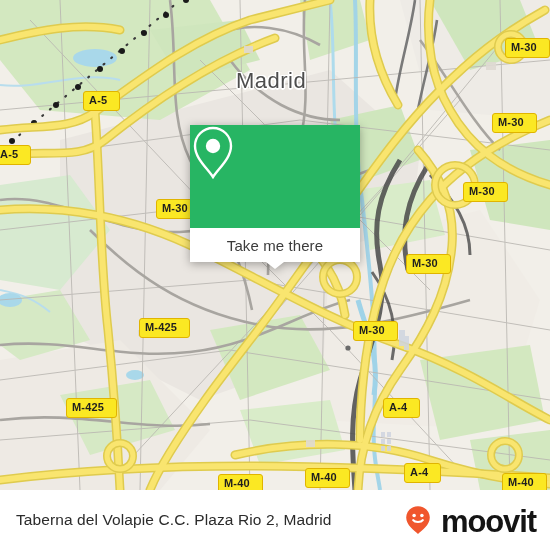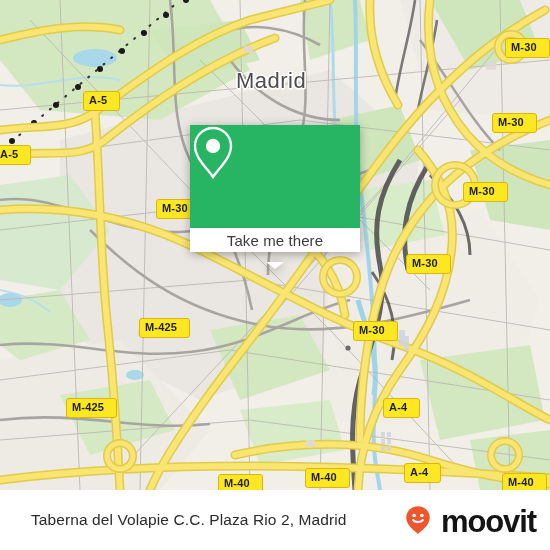--- a/index.html
+++ b/index.html
@@ -49,21 +49,21 @@
   .popup{
     position:absolute;left:190px;top:125px;width:170px;
     filter:drop-shadow(0 2px 5px rgba(0,0,0,.32));
   }
   .popup-green{
     width:170px;height:103px;background:#27b563;
     display:flex;align-items:center;justify-content:center;
   }
   .popup-pin{width:46px;height:56px;display:block;}
   .popup-foot{
-    width:170px;height:24px;background:#ffffff;
+    width:170px;height:34px;background:#ffffff;
     display:flex;align-items:center;justify-content:center;
     position:relative;
   }
   .popup-foot-label{
     font-size:15px;color:#3b3b3b;font-weight:400;letter-spacing:.1px;
   }
   .popup-tail{
     position:absolute;left:50%;top:34px;transform:translateX(-50%);
     width:0;height:0;
     border-left:9px solid transparent;
@@ -82,21 +82,21 @@
   }
 
   
   .footer{
     position:absolute;left:0;top:490px;width:550px;height:60px;
     background:#ffffff;overflow:hidden;
   }
   .footer-inner{
     position:relative;width:550px;height:60px;
     display:flex;align-items:center;justify-content:space-between;
-    box-sizing:border-box;padding:0 14px 0 31px;
+    box-sizing:border-box;padding:0 14px 0 16px;
   }
   .footer-title{
     font-size:15.5px;color:#2b2b2b;font-weight:400;white-space:nowrap;
     letter-spacing:.1px;
   }
   .brand{display:flex;align-items:center;gap:10px;}
   .brand-pin{width:26px;height:30px;display:block;}
   .brand-word{
     font-size:31px;font-weight:700;color:#141414;letter-spacing:-1.1px;
     line-height:1;position:relative;top:1px;

